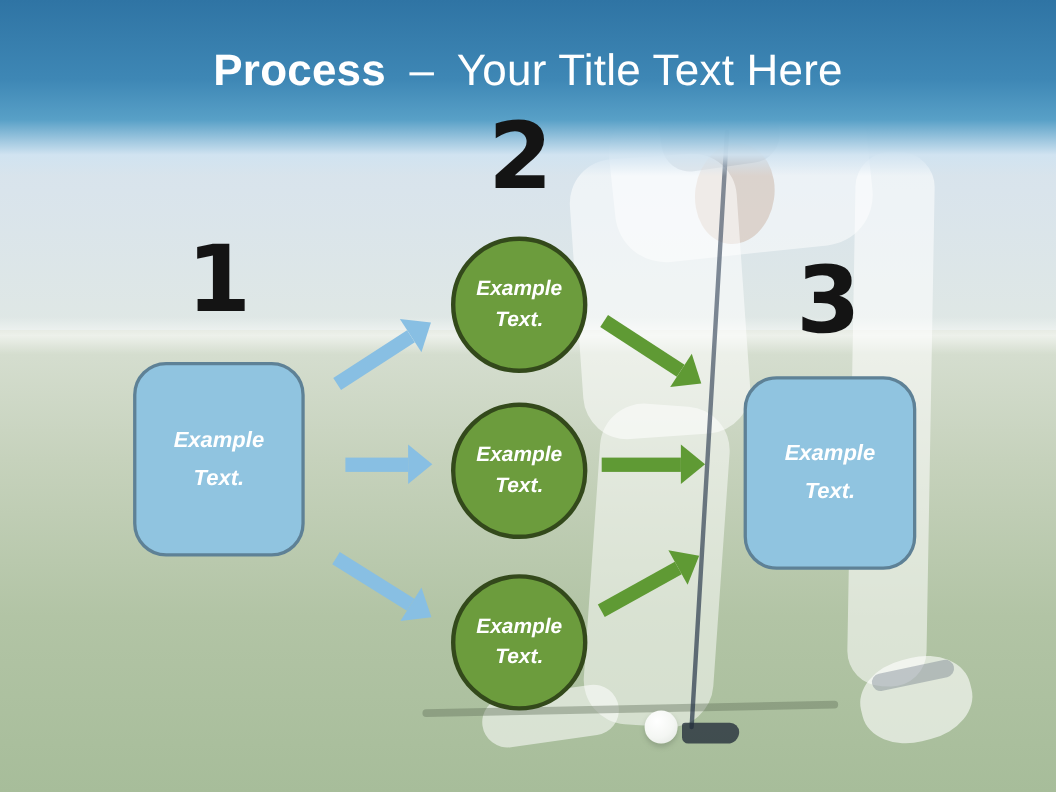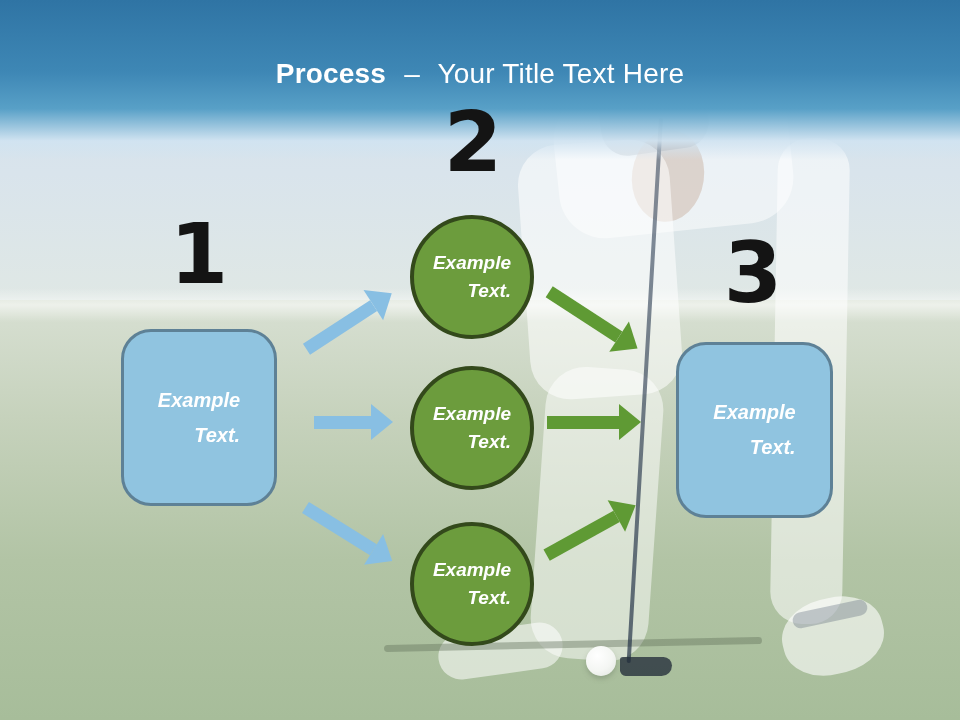--- a/index.html
+++ b/index.html
@@ -46,33 +46,33 @@
     background:radial-gradient(circle at 38% 32%,#ffffff 0%,#f4f6f3 55%,#dfe4de 100%);
     box-shadow:0 3px 5px rgba(100,115,95,.35);}
   
   .header{position:absolute;left:0;top:0;width:960px;height:160px;z-index:2;
     background:linear-gradient(180deg,
       var(--header-blue-top,#2f74a4) 0%,
       var(--header-blue-mid,#3e87b5) 45%,
       #58a0c7 68%,
       rgba(208,227,241,.92) 88%,
       rgba(216,233,245,0) 100%);}
-  .title{position:absolute;left:0;top:60px;width:960px;text-align:center;
-    color:var(--title-color,#ffffff);font-size:28px;line-height:1;letter-spacing:.2px;}
+  .title{position:absolute;left:0;top:44px;width:960px;text-align:center;
+    color:var(--title-color,#ffffff);font-size:40px;line-height:1;letter-spacing:.2px;}
   .title .bold{font-weight:bold;}
   .title .sep{font-weight:normal;margin:0 10px;}
   
   .stepnum{position:absolute;z-index:3;width:90px;text-align:center;
     font-family:"DejaVu Sans","Liberation Sans",sans-serif;font-weight:bold;
     font-size:84px;line-height:1;color:var(--number-color,#141414);}
   .n1{left:154px;top:212px;}
   .n2{left:428px;top:100px;}
   .n3{left:708px;top:231px;}
   
-  .shape-text{color:#fff;font-style:italic;font-weight:bold;text-align:right;}
+  .shape-text{color:#fff;font-style:italic;font-weight:bold;text-align:center;}
   .box{position:absolute;z-index:3;display:flex;align-items:center;justify-content:center;
     background:var(--box-fill,#90c4e0);border:3px solid var(--box-border,#5e8196);
     border-radius:30px;box-sizing:border-box;}
   .box .shape-text{font-size:20px;line-height:1.75;}
   .box-left{left:121px;top:329px;width:156px;height:177px;}
   .box-right{left:676px;top:342px;width:157px;height:176px;}
   .circle{position:absolute;z-index:3;width:124px;height:124px;border-radius:50%;
     display:flex;align-items:center;justify-content:center;box-sizing:border-box;
     background:var(--circle-fill,#6c9c3d);border:4px solid var(--circle-border,#33491b);}
   .circle .shape-text{font-size:19px;line-height:1.5;}

